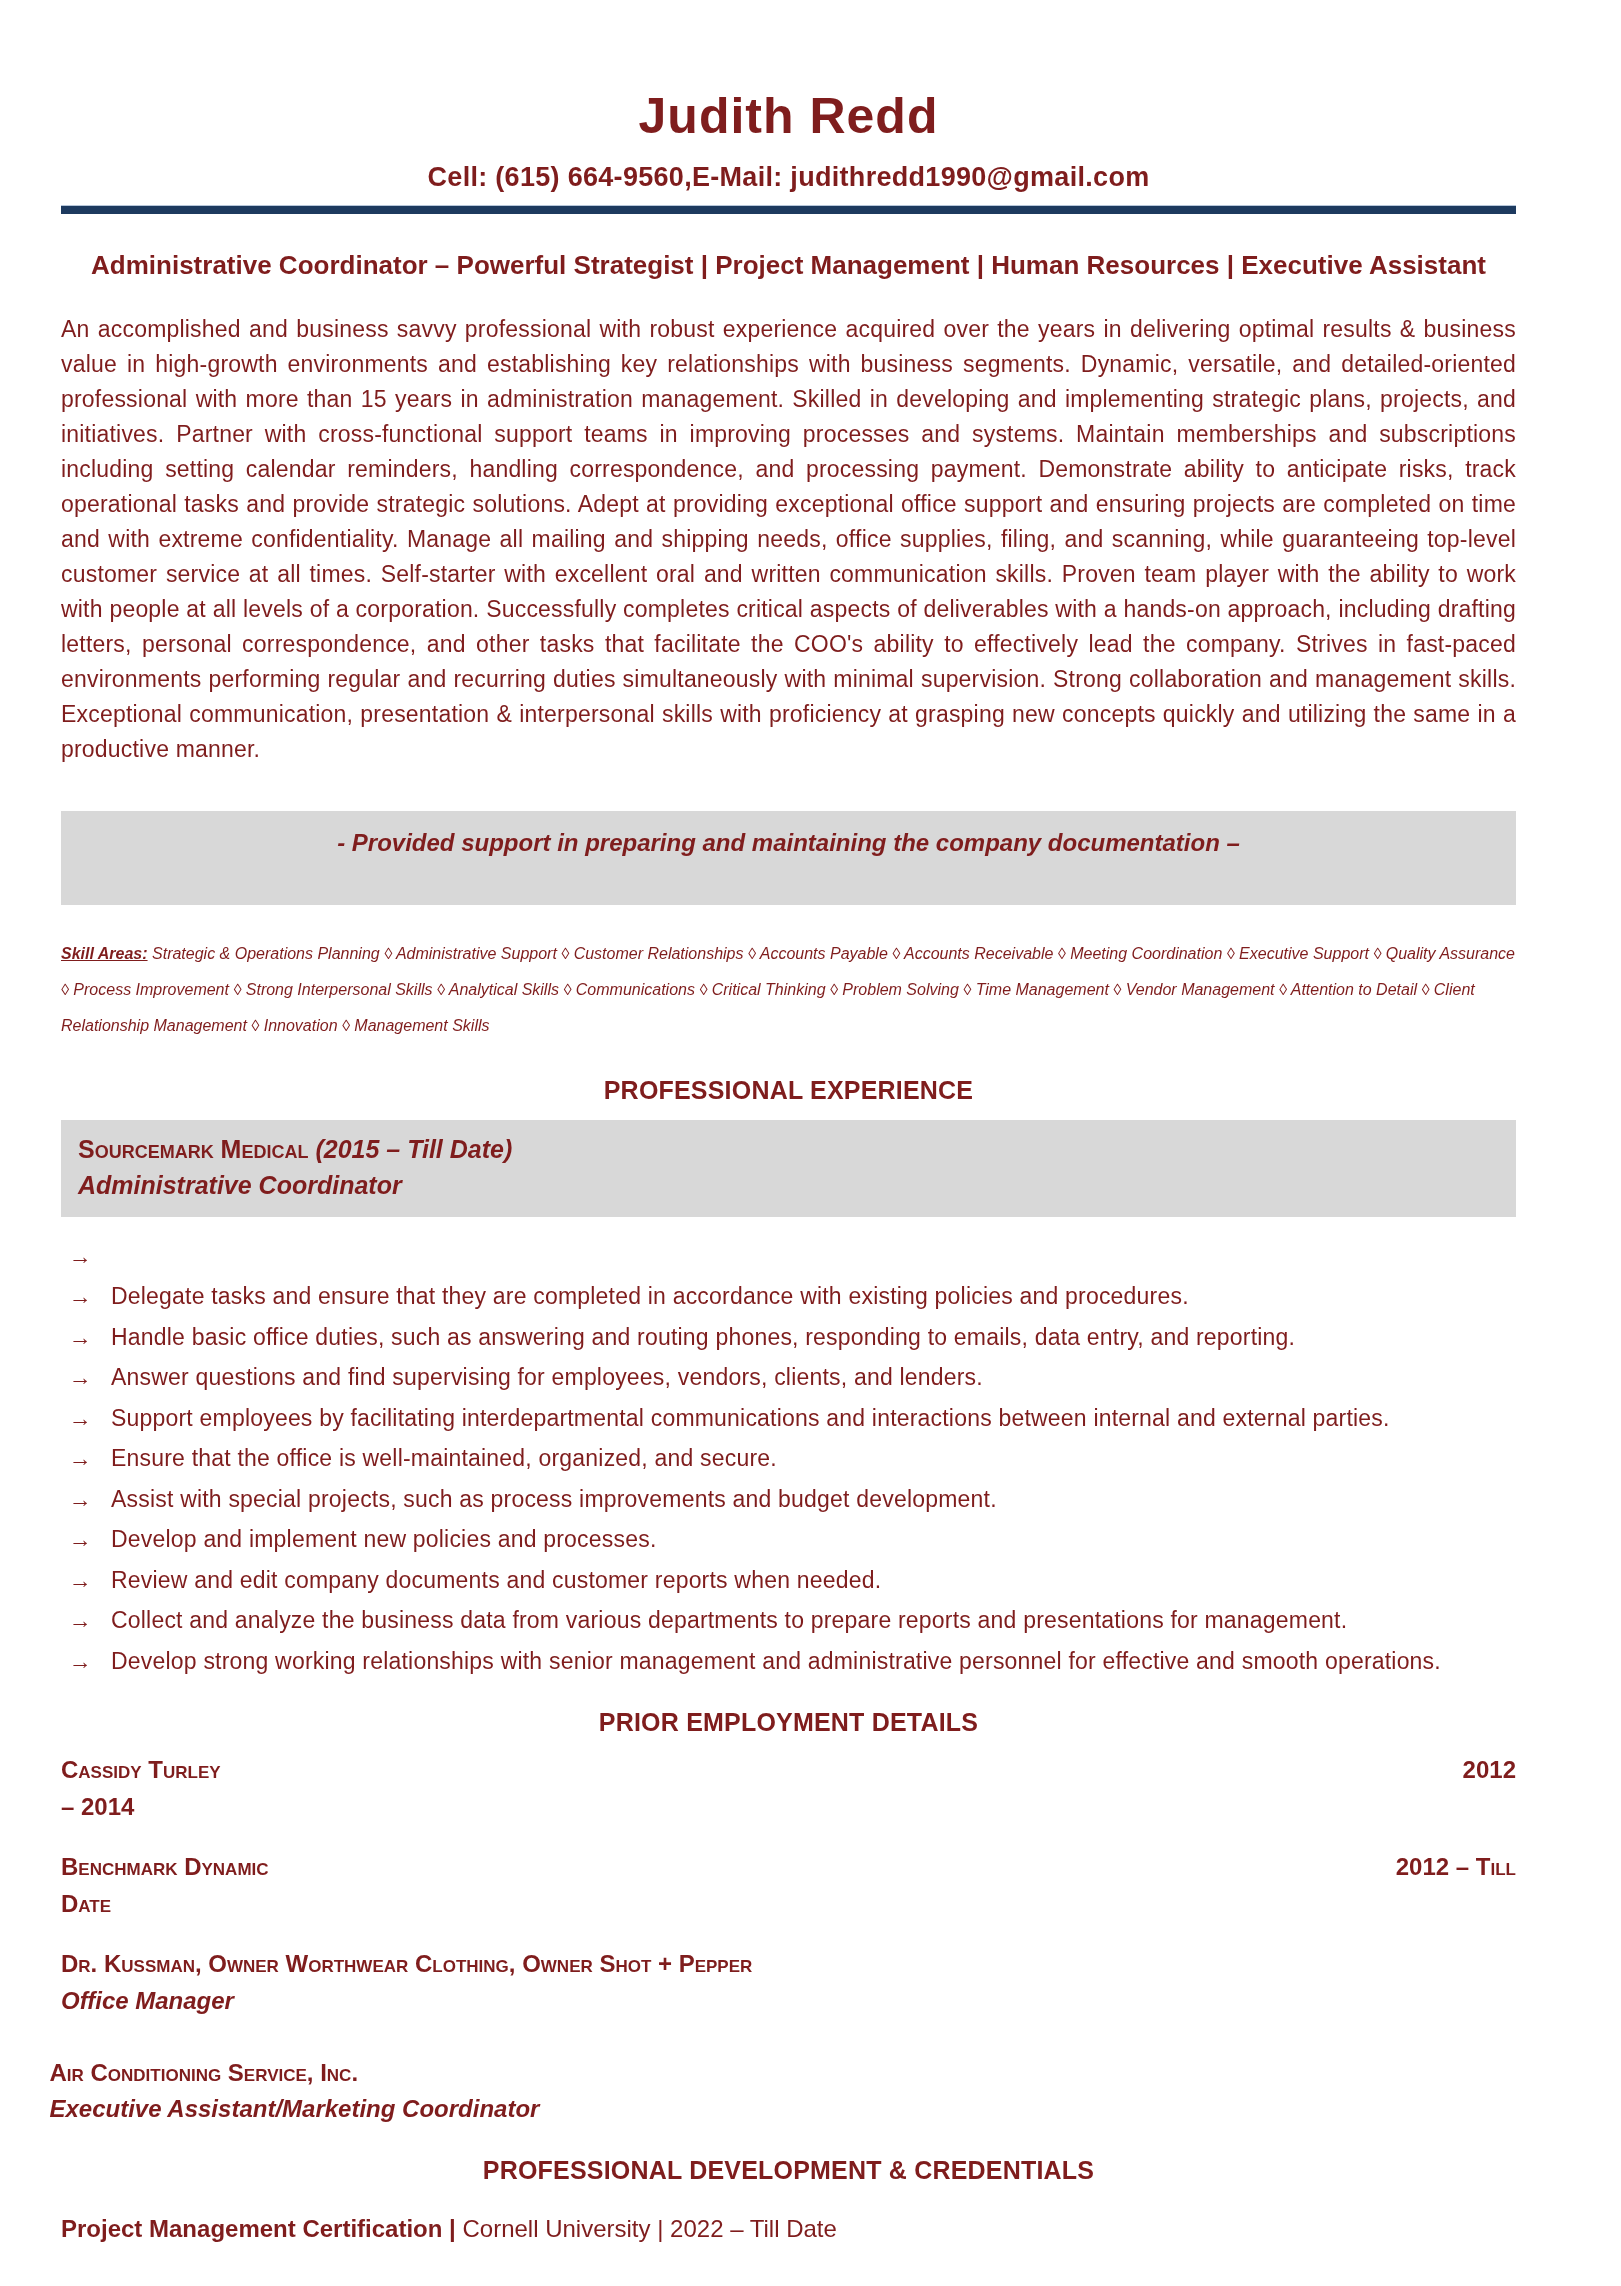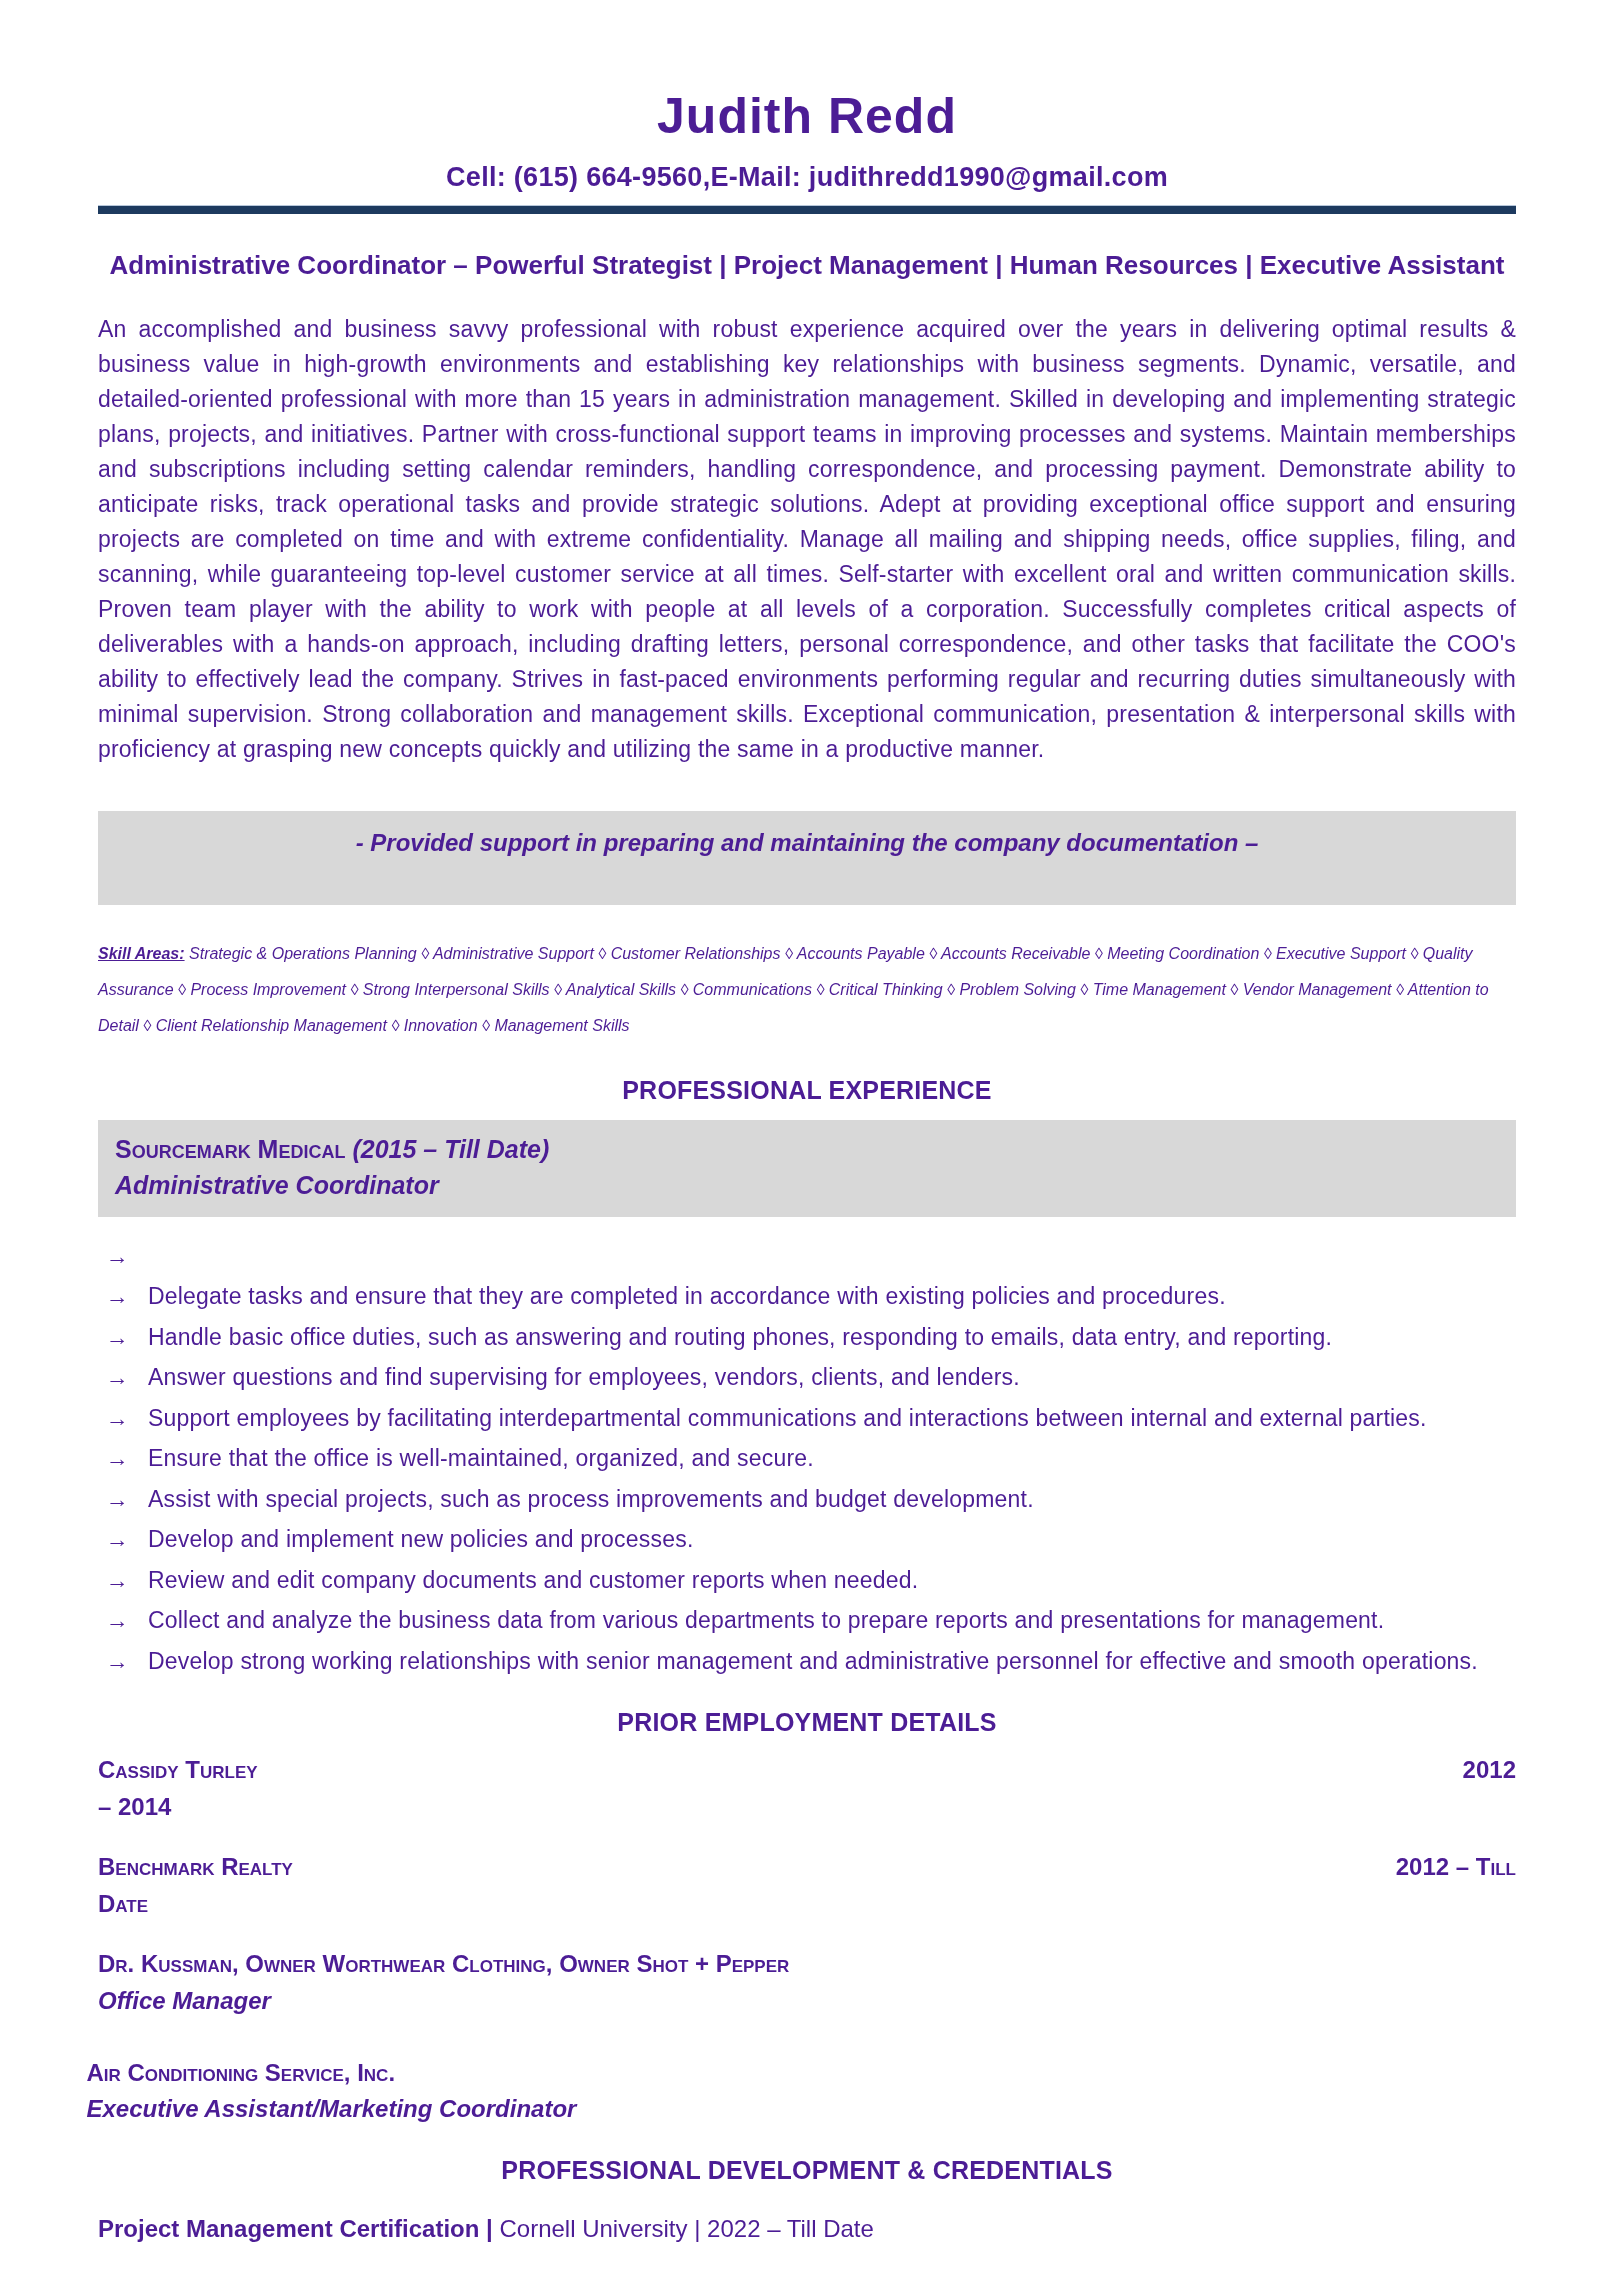--- a/index.html
+++ b/index.html
@@ -1,19 +1,19 @@
 <!DOCTYPE html>
 <html><head>
 <meta charset="utf-8">
 <style>
   html,body{margin:0;padding:0;background:#ffffff;}
   .page{
     width:1621px;height:2286px;box-sizing:border-box;
-    padding:88px 105px 0 98px;
-    background:#ffffff;color:#4c1d95;
+    padding:88px 105px 0 61px;
+    background:#ffffff;color:#7f1d1d;
     font-family:"Liberation Sans", sans-serif;
     overflow:hidden;position:relative;
   }
   
   .name{font-size:50px;font-weight:600;text-align:center;line-height:1.15;letter-spacing:1px;}
   .contact{font-size:27px;font-weight:700;text-align:center;margin-top:16px;letter-spacing:0.3px;}
   .rule{height:8.6px;background:#1d3a5f;border-top:1.9px solid #b7c7da;margin-top:12.4px;}
   .headline{font-size:26px;font-weight:700;text-align:center;line-height:43px;margin-top:30px;}
   
   .summary{font-size:23px;line-height:35px;text-align:justify;margin-top:25px;letter-spacing:0.2px;}
@@ -123,21 +123,21 @@
   <div class="sec-heading">PRIOR EMPLOYMENT DETAILS</div>
 
   <div class="prior">
     <div class="prior-row gap-sm">
       <span class="smallcaps">Cassidy Turley</span>
       <span class="smallcaps">2012</span>
     </div>
     <div class="prior-wrap">– 2014</div>
 
     <div class="prior-row gap-md">
-      <span class="smallcaps">Benchmark Realty</span>
+      <span class="smallcaps">Benchmark Dynamic</span>
       <span class="smallcaps">2012 – Till</span>
     </div>
     <div class="prior-wrap">Date</div>
 
     <div class="gap-md">
       <span class="smallcaps">Dr. Kussman, Owner Worthwear Clothing, Owner Shot + Pepper</span>
     </div>
     <div class="role-line">Office Manager</div>
 
     <div class="gap-lg shift-left">

